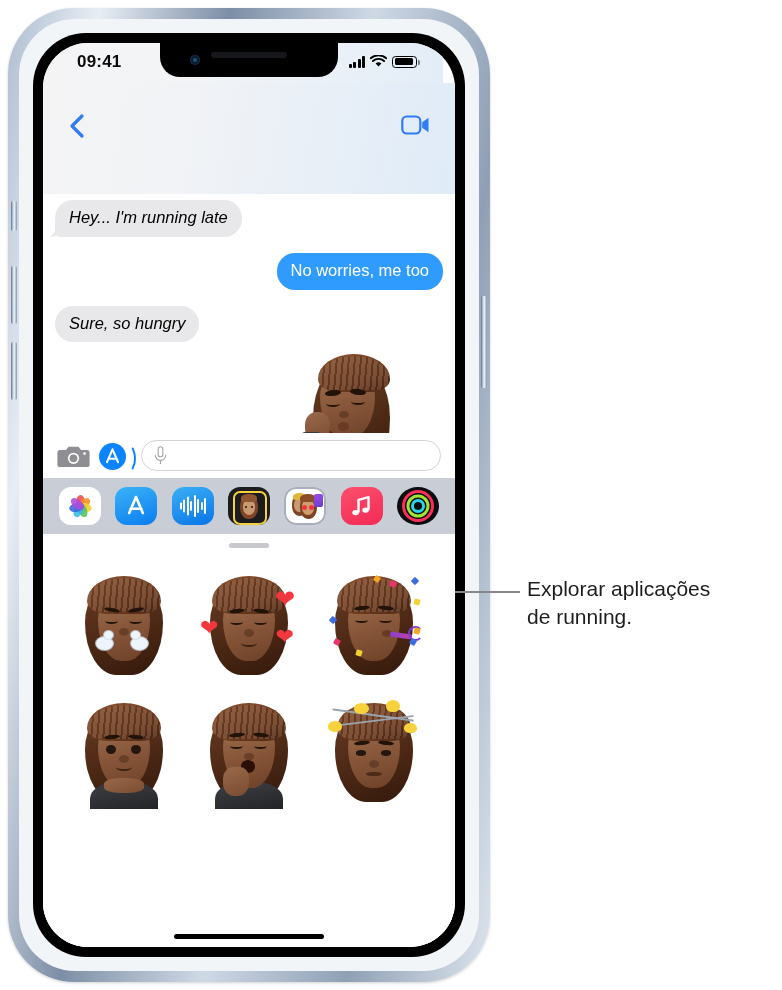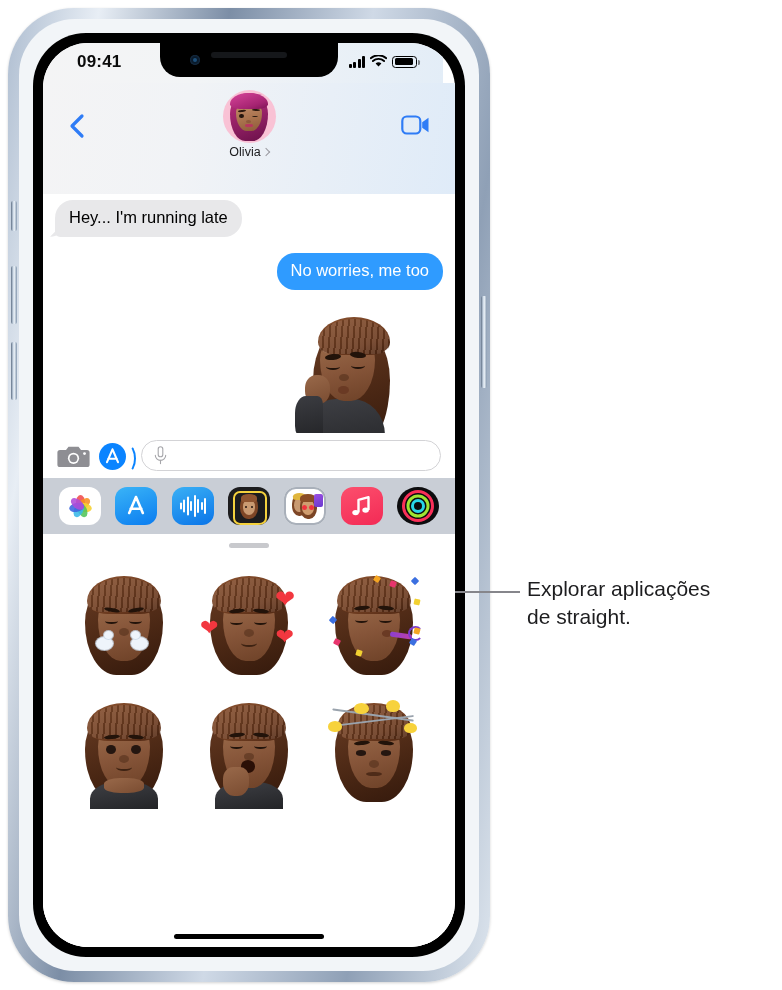--- a/index.html
+++ b/index.html
@@ -230,21 +230,21 @@
     top: 151px;
     bottom: 0;
     background: #ffffff;
     overflow: hidden;
   }
   .msg-row {
     display: flex;
     padding: 0 12px;
     margin-bottom: 6px;
   }
-  .msg-row.left  { justify-content: flex-start; }
+  .msg-row.left  { justify-content: flex-start; font-style: italic; }
   .msg-row.right { justify-content: flex-end; }
   .bubble {
     position: relative;
     max-width: 310px;
     padding: 8px 14px 9px 14px;
     border-radius: 18px;
     font-size: 16.5px;
     line-height: 1.2;
     word-wrap: break-word;
   }
@@ -673,39 +673,20 @@
             </div>
           </div>
 
           <div class="navbar">
             <div class="nav-back">
               <svg width="30" height="30" viewBox="0 0 30 30">
                 <path d="M19 5 L9 15 L19 25" stroke="#2f7cf6" stroke-width="3.2" fill="none" stroke-linecap="round" stroke-linejoin="round"></path>
               </svg>
             </div>
 
-            <div class="nav-contact">
-              <div class="avatar">
-                <div class="memoji" style="position:absolute;left:0;top:0;width:100%;height:100%;">
-                  <div style="position:absolute;left:14%;top:6%;width:72%;height:90%;border-radius:46% 46% 40% 40% / 44% 44% 56% 56%;background:linear-gradient(160deg,#c2327f 0%,#8e1f62 60%,#6a1049 100%);"></div>
-                  <div style="position:absolute;left:26%;top:20%;width:48%;height:58%;border-radius:46% 46% 44% 44% / 40% 40% 60% 60%;background:linear-gradient(165deg,#c79370 0%,#a8714c 60%,#8d5a39 100%);"></div>
-                  <div style="position:absolute;left:15%;top:5%;width:70%;height:30%;border-radius:50% 50% 26% 26% / 70% 70% 30% 30%;background:linear-gradient(160deg,#d8459a 0%,#a62472 70%,#7d1255 100%);"></div>
-                  <div style="position:absolute;left:30%;top:37%;width:15%;height:4%;background:#2e1a10;border-radius:50%;transform:rotate(-6deg);"></div>
-                  <div style="position:absolute;left:55%;top:36%;width:15%;height:4%;background:#2e1a10;border-radius:50%;transform:rotate(5deg);"></div>
-                  <div style="position:absolute;left:32%;top:45%;width:9%;height:8%;background:#25160e;border-radius:50%;"></div>
-                  <div style="position:absolute;left:56%;top:47%;width:11%;height:2.5%;border-bottom:1.6px solid #25160e;border-radius:0 0 60% 60%;"></div>
-                  <div style="position:absolute;left:44%;top:56%;width:9%;height:6%;background:rgba(120,70,45,0.5);border-radius:50%;"></div>
-                  <div style="position:absolute;left:43%;top:65%;width:14%;height:5%;background:#b8365f;border-radius:50%;"></div>
-                </div>
-              </div>
-              <div class="contact-line">
-                <span>Olivia</span>
-                <span class="chev-r"></span>
-              </div>
-            </div>
 
             <div class="nav-facetime">
               <svg width="30" height="24" viewBox="0 0 30 24">
                 <rect x="1.3" y="3.5" width="18" height="17" rx="4.5" ry="4.5" stroke="#2f7cf6" stroke-width="2.2" fill="none"></rect>
                 <path d="M21.2 9.2 L27.5 4.8 V19.2 L21.2 14.8 Z" fill="#2f7cf6"></path>
               </svg>
             </div>
           </div>
 
           <div class="thread">
@@ -716,20 +697,23 @@
 
             <div class="gap-sm"></div>
 
             <div class="msg-row right">
               <div class="bubble me stacked">No worries, me too</div>
             </div>
 
 
             <div class="gap-sm"></div>
 
+            <div class="msg-row left">
+              <div class="bubble them stacked">Sure, so hungry</div>
+            </div>
 
 
             <div class="sticker-msg">
               <div class="memoji" style="width:125px;height:145px;">
                 <div class="mj-hair-back" style="left:26%;width:62%;"></div>
                 <div class="mj-body" style="left:18%;width:66%;height:40%;"></div>
                 <div class="mj-face" style="left:32%;top:14%;width:44%;height:48%;"></div>
                 <div class="mj-hair-top" style="left:30%;top:4%;width:58%;height:26%;"></div>
                 <div class="mj-locs" style="left:30%;top:5%;width:58%;height:24%;"></div>
                 <div class="mj-brow l" style="left:36%;top:29%;width:13%;"></div>
@@ -971,16 +955,16 @@
 
         </div>
       </div>
     </div>
   </div>
 
   <div class="leader leader-v"></div>
   <div class="leader leader-h"></div>
   <div class="callout-text">
     <div>Explorar aplicações</div>
-    <div>de straight.</div>
+    <div>de running.</div>
   </div>
 
 </div>
 
 </body></html>

